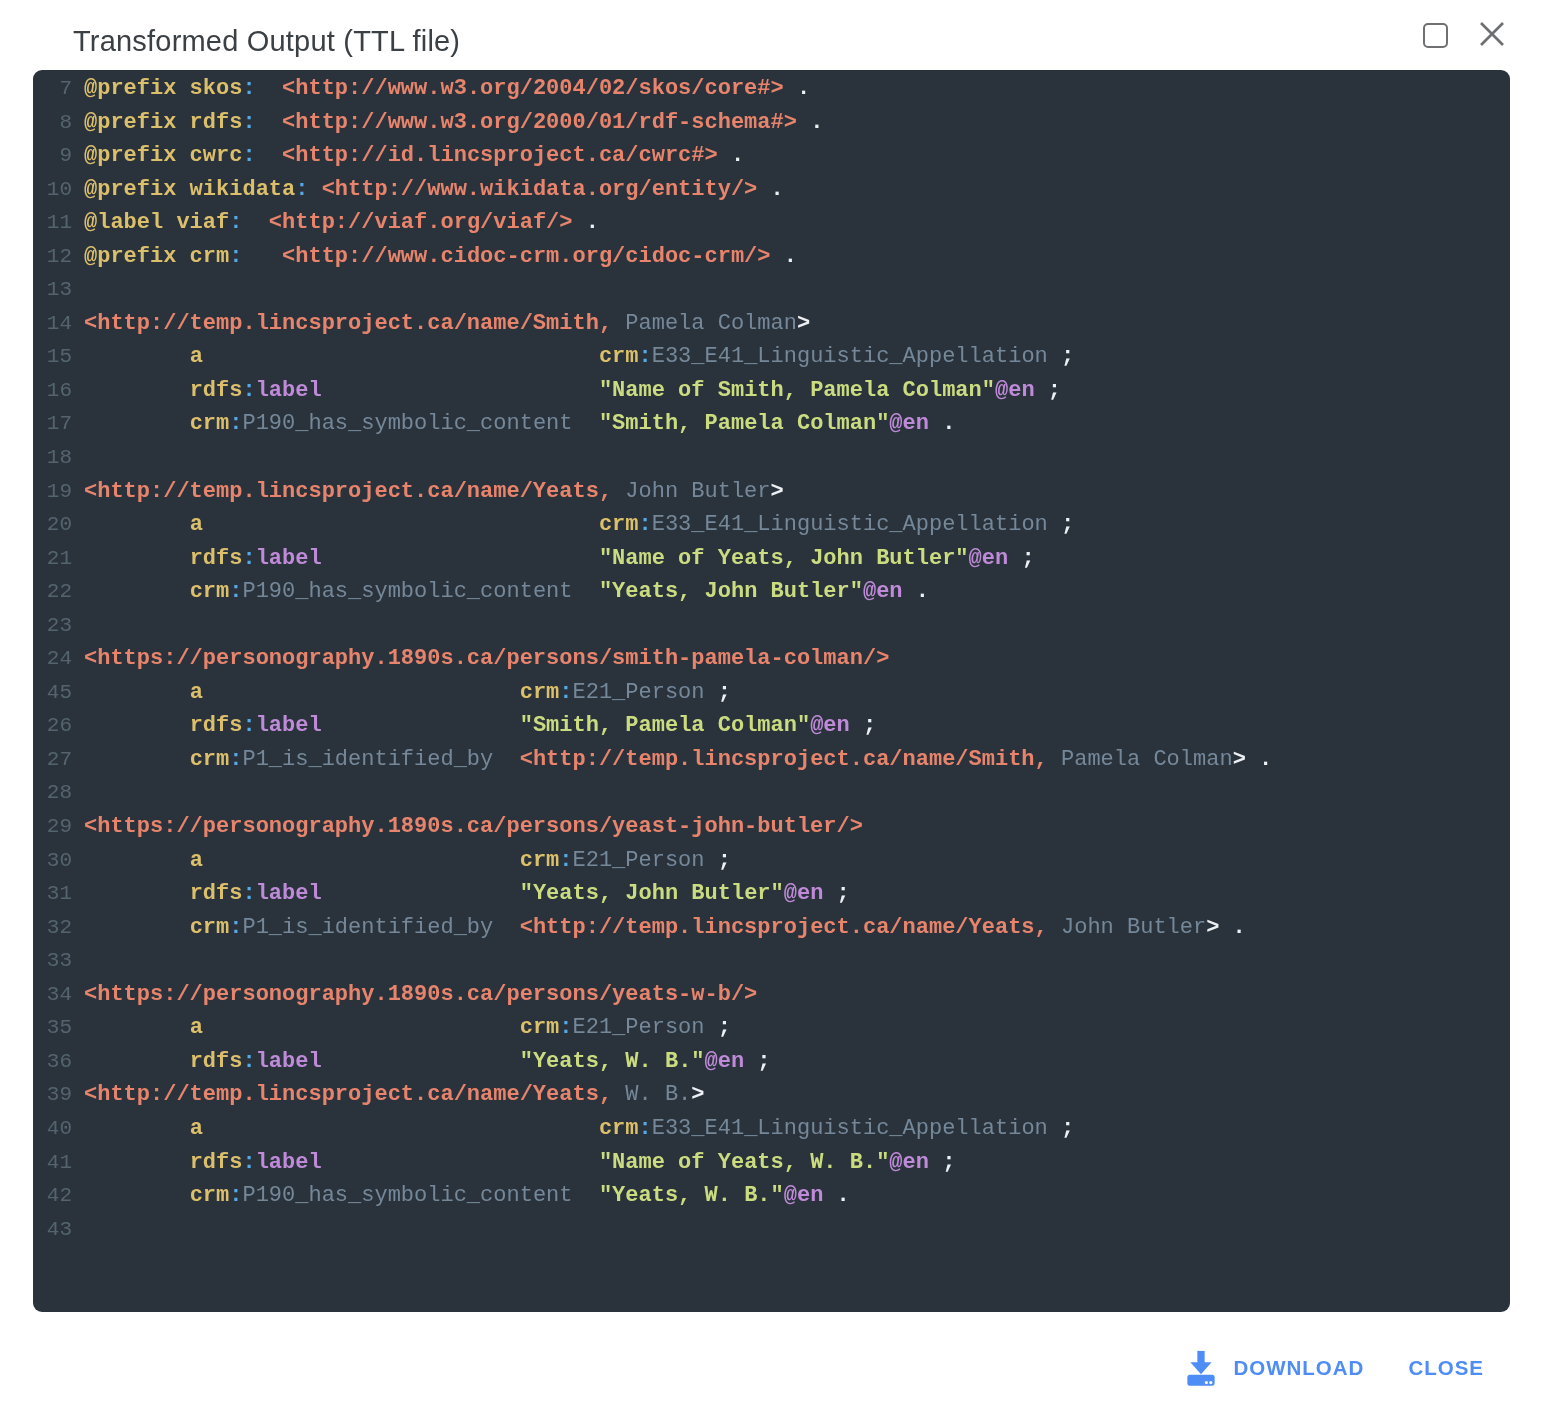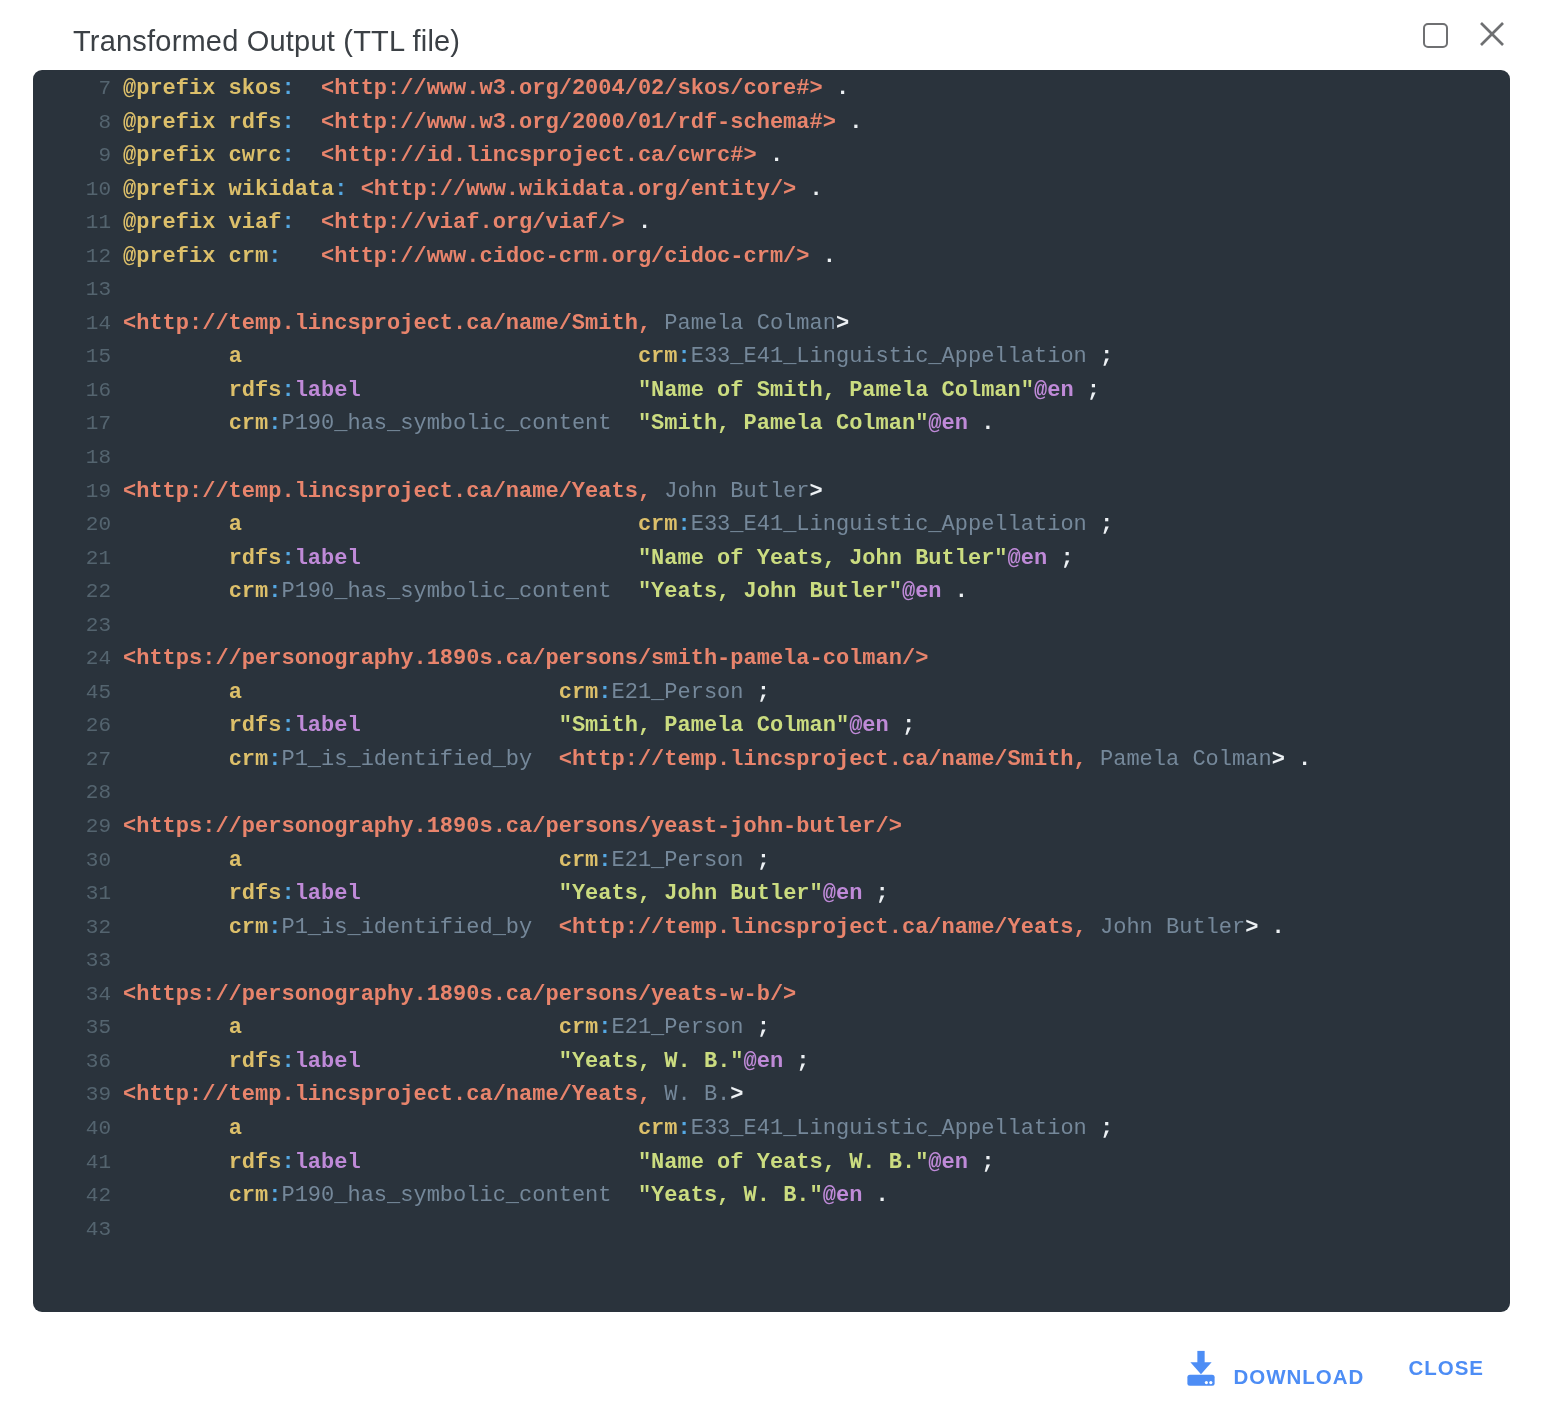--- a/index.html
+++ b/index.html
@@ -19,40 +19,40 @@
   .btn-max{left:1420px;top:20px;width:30px;height:30px;}
   .max-glyph{width:21px;height:21px;border:2.5px solid #6f7072;border-radius:5px;}
   .btn-x{left:1475px;top:17px;width:34px;height:34px;}
   
   .editor{
     position:absolute;left:33px;top:70px;width:1477px;height:1242px;
     background:var(--bg,#2a333c);border-radius:9px;overflow:hidden;
     font-family:"Liberation Mono",monospace;font-size:22px;line-height:33.55px;
     font-weight:700;padding-top:2px;box-sizing:border-box;
   }
-  .line{white-space:pre;height:33.55px;padding-left:39px;}
+  .line{white-space:pre;height:33.55px;}
   .ln{
     display:inline-block;width:39px;text-align:right;margin-right:12px;
     color:var(--c-line_number,#54646f);font-weight:400;font-size:21px;
   }
   .t-kw{color:var(--c-keyword,#dcbf6a);}
   .t-pn{color:var(--c-colon,#55a9e4);}
   .t-uri{color:var(--c-uri,#e8846c);}
   .t-var{color:var(--c-entity,#75889a);font-weight:400;}
   .t-str{color:var(--c-string,#cbdc80);}
   .t-lang{color:var(--c-lang,#bf8ad8);}
   .t-pl{color:var(--c-punct,#edf1f4);}
   
   .footer{
     position:absolute;top:1344px;right:62px;height:48px;
     display:flex;align-items:center;gap:44px;
   }
   .footer button{
     background:transparent;border:none;padding:0;cursor:pointer;
-    display:flex;align-items:flex-end;gap:13px;
+    display:flex;align-items:center;gap:13px;
     font-family:"Liberation Sans",sans-serif;font-size:20.5px;font-weight:700;
     letter-spacing:1px;color:var(--accent,#4d8df5);
   }
   .dl-icon{width:38px;height:42px;display:block;}
 </style>
 </head>
 <body>
 
 <div class="dlg-title">Transformed Output (TTL file)</div>
 
@@ -65,21 +65,21 @@
     <line x1="4" y1="4" x2="26" y2="26" stroke="#6f7072" stroke-width="2.6"></line>
     <line x1="26" y1="4" x2="4" y2="26" stroke="#6f7072" stroke-width="2.6"></line>
   </svg>
 </button>
 
 <div class="editor">
     <div class="line"><span class="ln">7</span><span class="t-kw">@prefix skos</span><span class="t-pn">:</span><span>  </span><span class="t-uri">&lt;http://www.w3.org/2004/02/skos/core#&gt;</span><span class="t-pl"> .</span></div>
     <div class="line"><span class="ln">8</span><span class="t-kw">@prefix rdfs</span><span class="t-pn">:</span><span>  </span><span class="t-uri">&lt;http://www.w3.org/2000/01/rdf-schema#&gt;</span><span class="t-pl"> .</span></div>
     <div class="line"><span class="ln">9</span><span class="t-kw">@prefix cwrc</span><span class="t-pn">:</span><span>  </span><span class="t-uri">&lt;http://id.lincsproject.ca/cwrc#&gt;</span><span class="t-pl"> .</span></div>
     <div class="line"><span class="ln">10</span><span class="t-kw">@prefix wikidata</span><span class="t-pn">:</span><span> </span><span class="t-uri">&lt;http://www.wikidata.org/entity/&gt;</span><span class="t-pl"> .</span></div>
-    <div class="line"><span class="ln">11</span><span class="t-kw">@prefix viaf</span><span class="t-pn">:</span><span>  </span><span class="t-uri">&lt;http://viaf.org/viaf/&gt;</span><span class="t-pl"> .</span></div>
+    <div class="line"><span class="ln">11</span><span class="t-kw">@label viaf</span><span class="t-pn">:</span><span>  </span><span class="t-uri">&lt;http://viaf.org/viaf/&gt;</span><span class="t-pl"> .</span></div>
     <div class="line"><span class="ln">12</span><span class="t-kw">@prefix crm</span><span class="t-pn">:</span><span>   </span><span class="t-uri">&lt;http://www.cidoc-crm.org/cidoc-crm/&gt;</span><span class="t-pl"> .</span></div>
     <div class="line"><span class="ln">13</span></div>
     <div class="line"><span class="ln">14</span><span class="t-uri">&lt;http://temp.lincsproject.ca/name/Smith,</span><span class="t-var"> Pamela Colman</span><span class="t-pl">&gt;</span></div>
     <div class="line"><span class="ln">15</span><span>        </span><span class="t-kw">a</span><span>                              </span><span class="t-kw">crm</span><span class="t-pn">:</span><span class="t-var">E33_E41_Linguistic_Appellation</span><span class="t-pl"> ;</span></div>
     <div class="line"><span class="ln">16</span><span>        </span><span class="t-kw">rdfs</span><span class="t-pn">:</span><span class="t-lang">label</span><span>                     </span><span class="t-str">"Name of Smith, Pamela Colman"</span><span class="t-lang">@en</span><span class="t-pl"> ;</span></div>
     <div class="line"><span class="ln">17</span><span>        </span><span class="t-kw">crm</span><span class="t-pn">:</span><span class="t-var">P190_has_symbolic_content</span><span>  </span><span class="t-str">"Smith, Pamela Colman"</span><span class="t-lang">@en</span><span class="t-pl"> .</span></div>
     <div class="line"><span class="ln">18</span></div>
     <div class="line"><span class="ln">19</span><span class="t-uri">&lt;http://temp.lincsproject.ca/name/Yeats,</span><span class="t-var"> John Butler</span><span class="t-pl">&gt;</span></div>
     <div class="line"><span class="ln">20</span><span>        </span><span class="t-kw">a</span><span>                              </span><span class="t-kw">crm</span><span class="t-pn">:</span><span class="t-var">E33_E41_Linguistic_Appellation</span><span class="t-pl"> ;</span></div>
     <div class="line"><span class="ln">21</span><span>        </span><span class="t-kw">rdfs</span><span class="t-pn">:</span><span class="t-lang">label</span><span>                     </span><span class="t-str">"Name of Yeats, John Butler"</span><span class="t-lang">@en</span><span class="t-pl"> ;</span></div>

